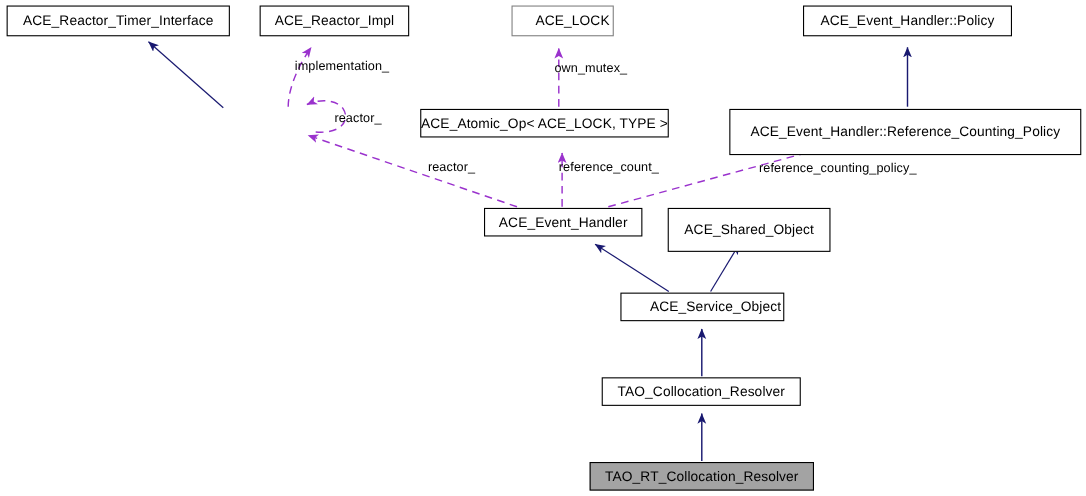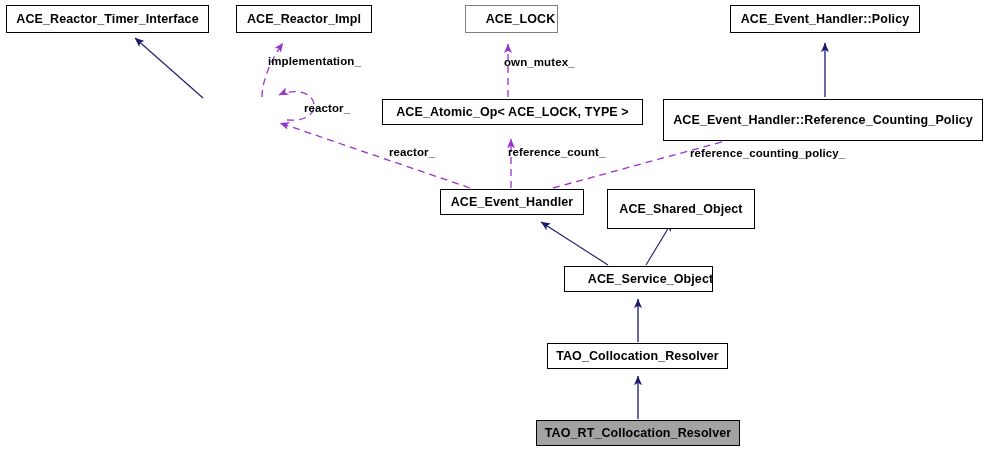--- a/index.html
+++ b/index.html
@@ -7,21 +7,20 @@
     padding: 0;
     background: #ffffff;
   }
   #diagram-root {
     position: relative;
     width: 987px;
     height: 451px;
     background: #ffffff;
     font-family: "Liberation Sans", sans-serif;
     overflow: hidden;
-    font-weight: bold;
   }
   #edge-layer {
     position: absolute;
     left: 0;
     top: 0;
     width: 987px;
     height: 451px;
   }
   .uml-node {
     position: absolute;
@@ -128,21 +127,21 @@
 
   <div class="uml-node extern" style="left:465px; top:5px; width:93px; height:28px;padding-left:18px;">
     <span>ACE_LOCK</span>
   </div>
 
   <div class="uml-node" style="left:730px; top:5px; width:190px; height:28px;">
     <span>ACE_Event_Handler::Policy</span>
   </div>
 
 
-  <div class="uml-node" style="left:382px; top:99px; width:261px; height:26px;">
+  <div class="uml-node" style="left:382px; top:99px; width:226px; height:26px;">
     <span>ACE_Atomic_Op&lt; ACE_LOCK, TYPE &gt;</span>
   </div>
 
   <div class="uml-node" style="left:663px; top:99px; width:320px; height:42px;">
     <span>ACE_Event_Handler::Reference_Counting_Policy</span>
   </div>
 
   <div class="uml-node" style="left:440px; top:189px; width:144px; height:26px;">
     <span>ACE_Event_Handler</span>
   </div>

